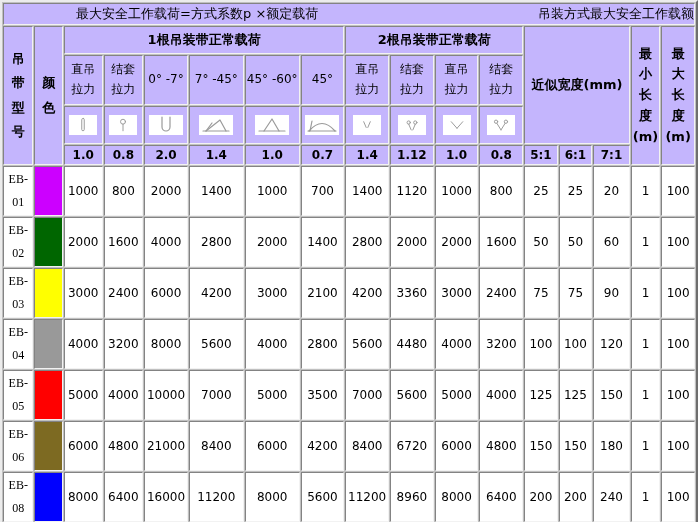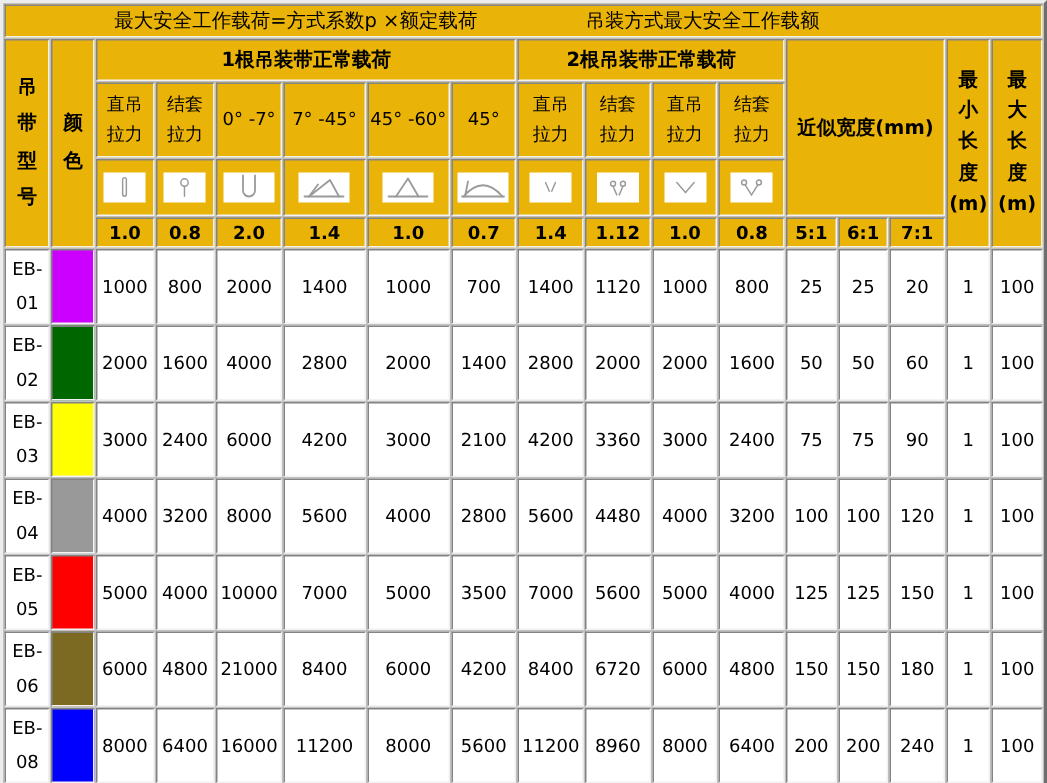--- a/index.html
+++ b/index.html
@@ -9,35 +9,35 @@
     width:698px; table-layout:fixed;
     border-collapse:separate; border-spacing:1px;
     background:#c0c0c0;
     border:2px solid; border-color:#ececec #6e6e6e #6e6e6e #ececec;
   }
   td {
     border:1px solid; border-color:#838383 #f2f2f2 #f2f2f2 #838383;
     text-align:center; vertical-align:middle;
     font-size:12px; padding:0; overflow:hidden;
   }
-  thead td { background:#eab308; }
+  thead td { background:#c4b5fd; }
   tbody td { background:#ffffff; }
   tr.r-title td { height:20px; font-size:13px; }
   .title-flex { display:flex; width:100%; }
   .title-flex span:first-child { flex:0 0 56%; text-align:center; }
-  .title-flex span:last-child  { flex:1; text-align:left; }
+  .title-flex span:last-child  { flex:1; text-align:right; }
   tr.r-groups td { height:26px; font-size:13px;font-weight:bold; }
   tr.r-labels td { height:48px; }
   tr.r-icons td { height:36px; }
   tr.r-coefs td { height:18px;font-weight:bold; }
   tbody tr td { height:48px; }
   .v { white-space:pre-line; line-height:1.85; font-size:13px; }
   .v-small { white-space:pre-line; line-height:1.6; font-size:12px; }
   .lbl { white-space:pre-line; line-height:1.65; }
-  .model-cell { white-space:pre-line; line-height:1.9; font-size:12px; }
+  .model-cell { white-space:pre-line; line-height:1.9; font-size:12px;font-family:Liberation Serif, serif; }
   .icon-box {
     display:inline-block; background:#ffffff; width:34px; height:20px;
     line-height:0; vertical-align:middle;
   }
   td.narrow .icon-box { width:28px; }
   .icon-box svg { width:100%; height:100%; }
   .icon-box path, .icon-box rect, .icon-box circle {
     fill:none; stroke:#9a9a9a; stroke-width:1.2; stroke-linecap:round; stroke-linejoin:round;
   }
 </style>

